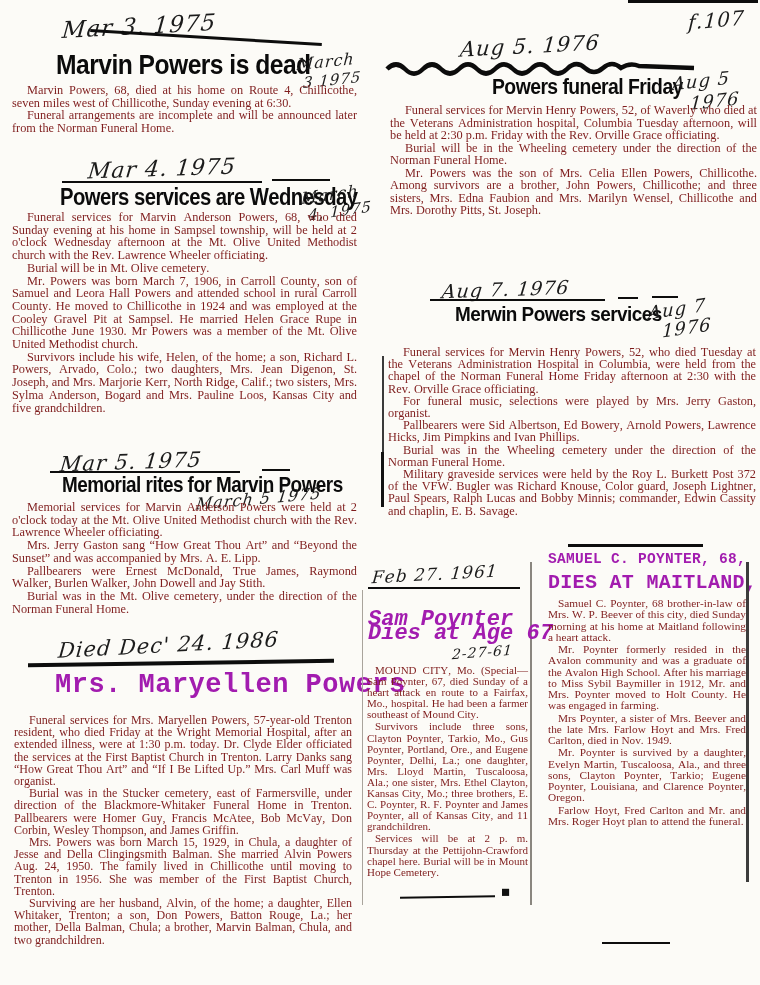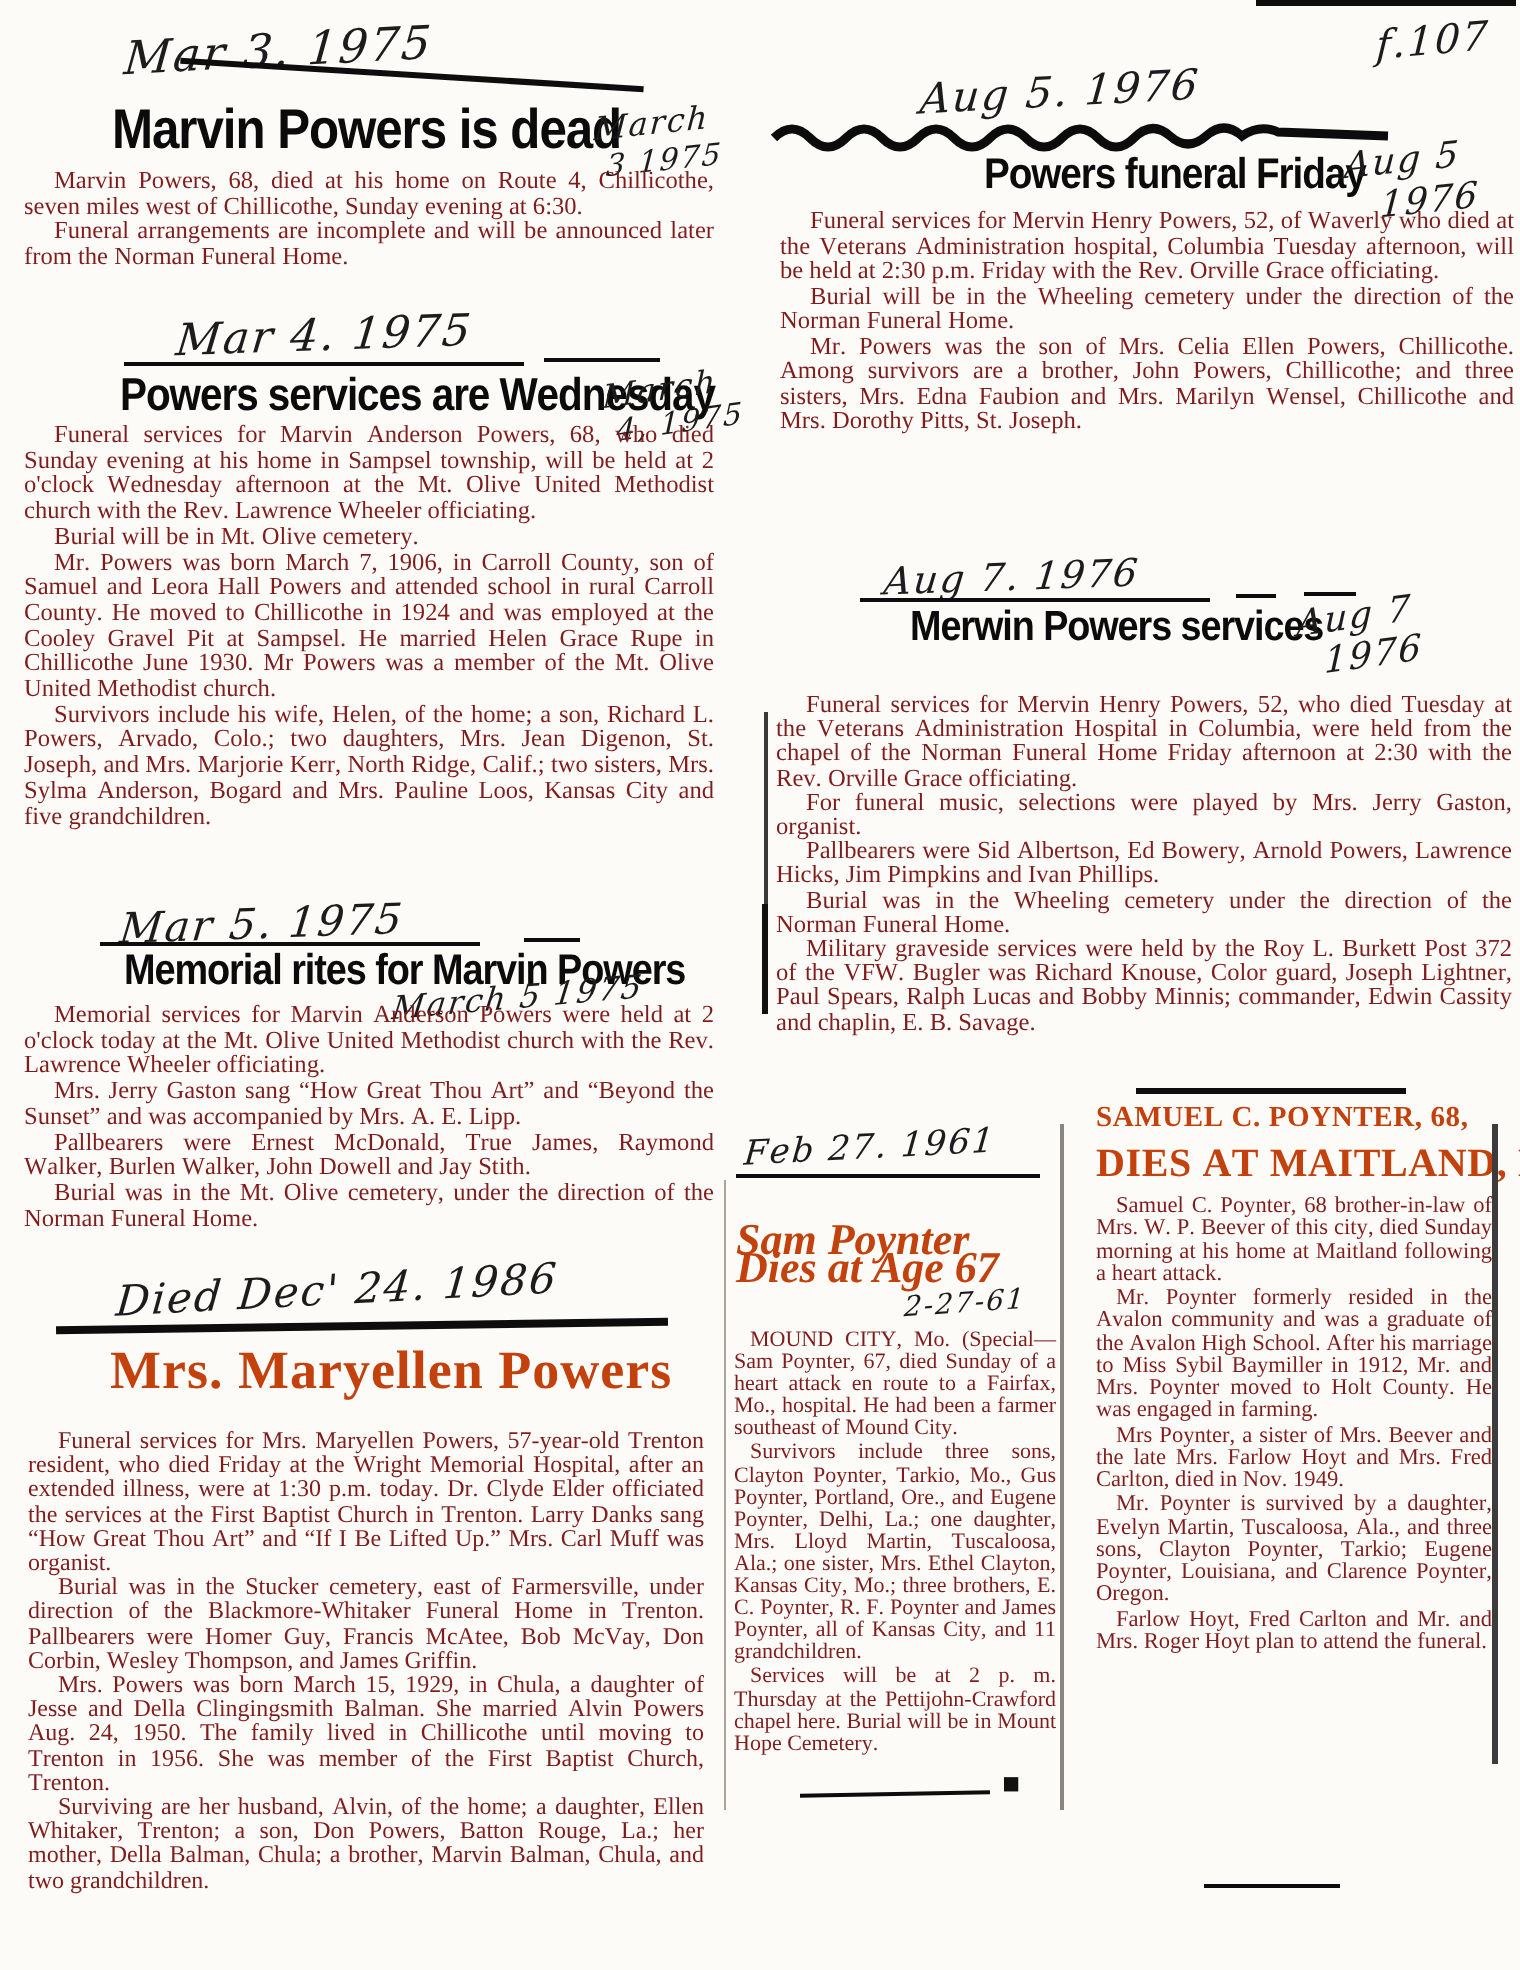--- a/index.html
+++ b/index.html
@@ -23,23 +23,23 @@
     font-family:"Liberation Sans", sans-serif;
     font-weight:700;
     color:#0b0b0b;
     white-space:nowrap;
     letter-spacing:-0.6px;
     transform:scaleX(0.88);
     transform-origin:left top;
   }
   .serifhead {
     position:absolute;
-    font-family:Liberation Serif, serif;
+    font-family:Liberation Mono, monospace;
     font-weight:700;
-    color:#c2410c;
+    color:#a21caf;
     white-space:nowrap;
   }
   
   .body {
     position:absolute;
     font-family:Liberation Serif, serif;
     color:#7f1d1d;
     text-align:justify;
   }
   .body p { margin:0; text-indent:15px; }

